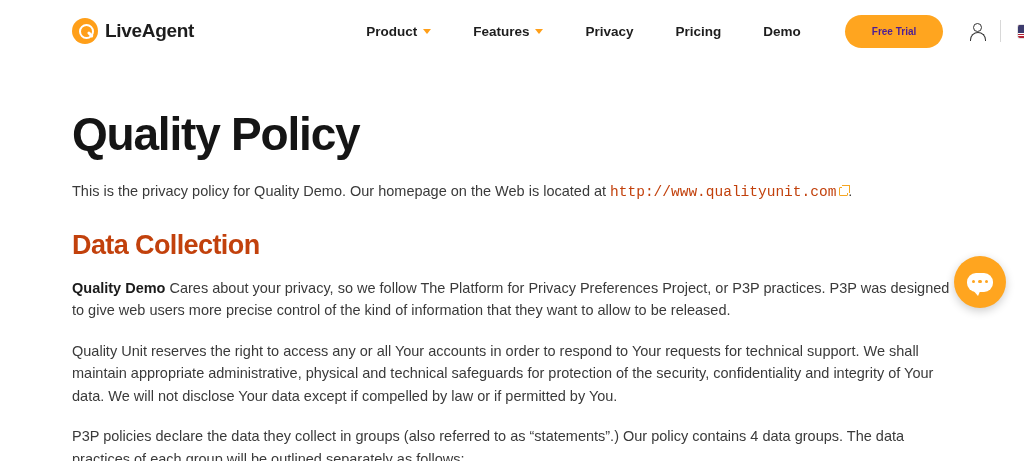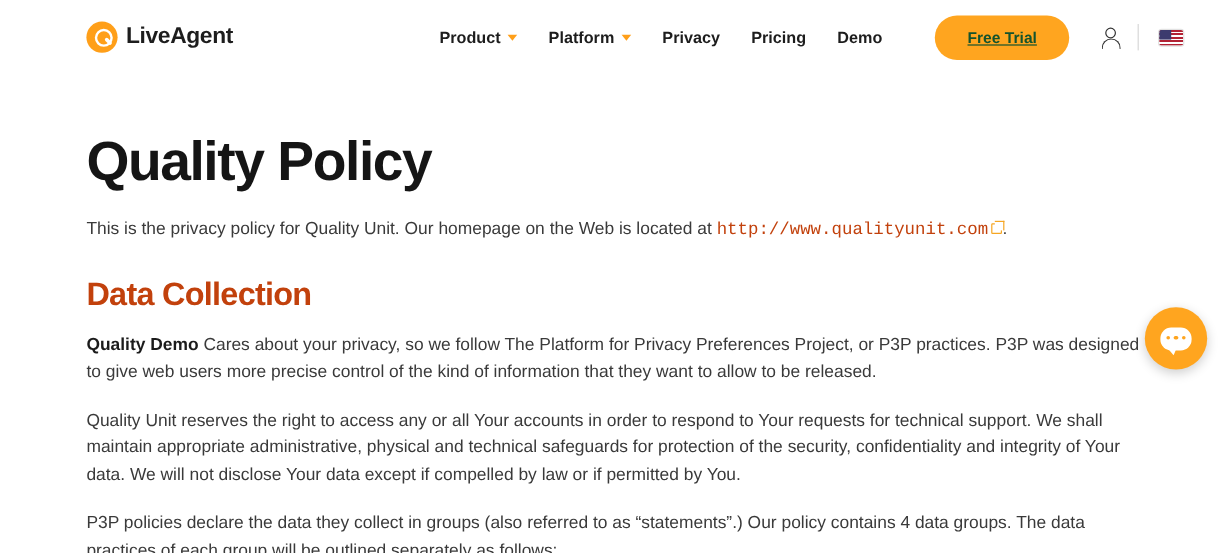--- a/index.html
+++ b/index.html
@@ -54,21 +54,21 @@
   .logo-text {
     font-size: 19px;
     font-weight: bold;
     letter-spacing: -0.3px;
     color: #1d1d1d;
   }
 
   .nav {
     display: flex;
     align-items: center;
-    gap: 26px;
+    gap: 42px;
     margin-left: 172px;
   }
   .nav-item {
     font-size: 13.5px;
     font-weight: bold;
     color: #1d1d1d;
     cursor: pointer;
     display: flex;
     align-items: center;
     gap: 6px;
@@ -78,29 +78,28 @@
     width: 0; height: 0;
     border-left: 4.5px solid transparent;
     border-right: 4.5px solid transparent;
     border-top: 5px solid #ff9f19;
     display: inline-block;
   }
 
   .cta {
     margin-left: 44px;
     background: #ffa51f;
-    color: #14532d;
-    font-size: 13px;
+    color: #4c1d95;
+    font-size: 10px;
     font-weight: bold;
     border: none;
     border-radius: 22px;
     padding: 11px 27px;
     cursor: pointer;
     white-space: nowrap;
-    text-decoration: underline;
   }
 
   .header-right {
     margin-left: 26px;
     display: flex;
     align-items: center;
     gap: 16px;
   }
   .person-icon {
     width: 15px; height: 17px;
@@ -265,21 +264,21 @@
       <span class="logo-mark"></span>
       <span class="logo-text">LiveAgent</span>
     </div>
 
     <nav class="nav">
       <div class="nav-item">
         <span>Product</span>
         <span class="caret"></span>
       </div>
       <div class="nav-item">
-        <span>Platform</span>
+        <span>Features</span>
         <span class="caret"></span>
       </div>
       <div class="nav-item">
         <span>Privacy</span>
       </div>
       <div class="nav-item">
         <span>Pricing</span>
       </div>
       <div class="nav-item">
         <span>Demo</span>
@@ -296,21 +295,21 @@
 
       </div>
     </div>
   </div>
 
   <div class="content">
 
     <h1 class="page-title">Quality Policy</h1>
 
     <p class="intro">
-      <span>This is the privacy policy for Quality Unit. Our homepage on the Web is located at </span><a href="#">http://www.qualityunit.com</a><span class="ext-icon"></span><span>.</span><br>
+      <span>This is the privacy policy for Quality Demo. Our homepage on the Web is located at </span><a href="#">http://www.qualityunit.com</a><span class="ext-icon"></span><span>.</span><br>
     </p>
 
     <h2 class="section-title">Data Collection</h2>
 
     <p class="body">
       <b>Quality Demo</b><span> Cares about your privacy, so we follow The Platform for Privacy Preferences Project, or P3P practices. P3P was designed to give web users more precise control of the kind of information that they want to allow to be released.</span>
     </p>
 
     <p class="body">
       <span>Quality Unit reserves the right to access any or all Your accounts in order to respond to Your requests for technical support. We shall maintain appropriate administrative, physical and technical safeguards for protection of the security, confidentiality and integrity of Your data. We will not disclose Your data except if compelled by law or if permitted by You.</span>

